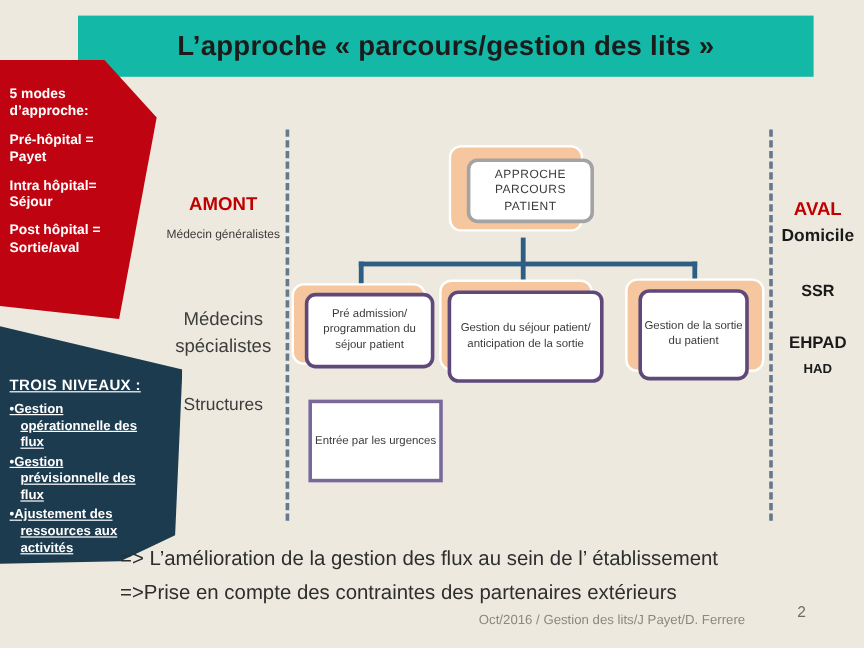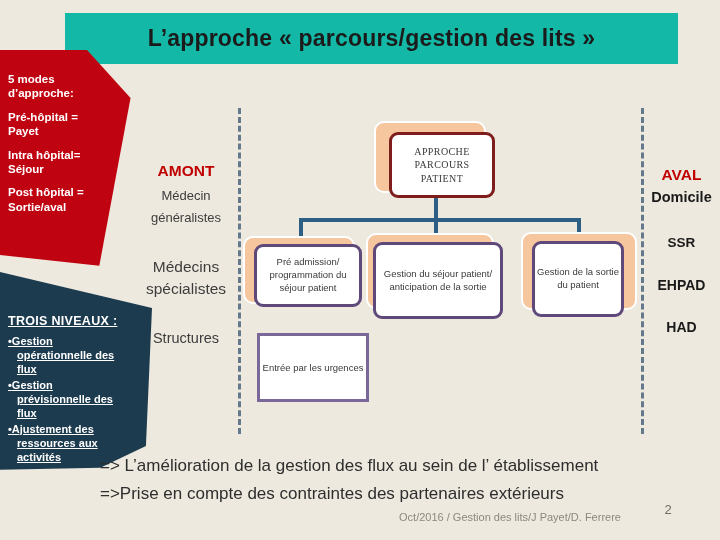--- a/index.html
+++ b/index.html
@@ -35,33 +35,33 @@
   .levels-text { position:absolute; left:8px; top:314px; width:118px; z-index:3; color:#ffffff;text-decoration:underline; }
   .levels-title { font-size:12.5px; font-weight:bold; margin:0 0 7px 0; letter-spacing:0.3px; }
   .levels-bullets { margin:0; padding:0; list-style:none; font-size:11px; font-weight:bold; line-height:1.27; }
   .levels-bullets li { margin:0 0 2px 0; padding-left:9px; text-indent:-9px; }
   .levels-bullets li::before { content:"\2022 "; }
 
   
   .upstream { position:absolute; left:133px; top:0; width:106px; height:540px; z-index:3; }
   .up-item { position:absolute; left:0; width:106px; text-align:center; color:#3d3d3d; }
   .amont { top:162px; color:#C00000; font-weight:bold; font-size:15.5px; }
-  .up-0 { top:185px; font-size:13px; line-height:22px; }
+  .up-0 { top:185px; font-size:10px; line-height:22px; }
   .up-1 { top:256px; font-size:15.5px; line-height:22px; }
   .up-2 { top:330px; font-size:14.5px; }
   .up-3 { top:377px; font-size:14.5px; }
 
   
   .downstream { position:absolute; left:643px; top:0; width:77px; height:540px; z-index:3; }
   .down-item { position:absolute; left:0; width:77px; text-align:center; color:#1a1a1a; font-weight:bold; }
   .aval { top:166px; color:#C00000; font-size:15.5px; }
   .down-0 { top:189px; font-size:14.5px; }
   .down-1 { top:235px; font-size:13.5px; }
   .down-2 { top:277px; font-size:14px; }
-  .down-3 { top:319px; font-size:14px; }
+  .down-3 { top:302px; font-size:11px; }
 
   
   .dash { position:absolute; top:108px; height:326px; width:0; border-left:3px dashed #64798C; z-index:1; }
   .dash-left { left:238px; }
   .dash-right { left:641px; }
 
   
   .conn { position:absolute; background:#2D5E84; z-index:1; }
   .conn-stem   { left:434px; top:198px; width:4px; height:46px; }
   .conn-bar    { left:299px; top:218px; width:282px; height:4px; }
@@ -73,21 +73,21 @@
     position:absolute; background:#F6C79E; border:2px solid #ffffff;
     border-radius:10px; z-index:3;
   }
   .dbox {
     position:absolute; background:#ffffff; border-radius:9px; z-index:4;
     display:flex; align-items:center; justify-content:center; text-align:center;
     color:#3a3a3a; line-height:1.35; padding:2px;
     box-sizing:border-box;
   }
   .root-shadow { left:374px; top:121px; width:108px; height:68px; }
-  .root-box { left:389px; top:132px; width:106px; height:66px; border:3px solid #7f1d1d; font-size:10px; letter-spacing:0.4px;font-family:Liberation Serif, serif; }
+  .root-box { left:389px; top:132px; width:106px; height:54px; border:3px solid #a3a3a3; font-size:10px; letter-spacing:0.4px; }
   .shadow-1 { left:243px; top:236px; width:108px; height:64px; }
   .pbox-1 { left:254px; top:244px; width:108px; height:63px; border:3px solid #5F497A; font-size:9.5px; }
   .shadow-2 { left:366px; top:233px; width:124px; height:72px; }
   .pbox-2 { left:373px; top:242px; width:130px; height:77px; border:3px solid #5F497A; font-size:9.5px; }
   .shadow-3 { left:521px; top:232px; width:112px; height:74px; }
   .pbox-3 { left:532px; top:241px; width:92px; height:76px; border:3px solid #5F497A; font-size:9.5px; }
   .ebox {
     position:absolute; left:257px; top:333px; width:112px; height:69px;
     background:#ffffff; border:3.5px solid #7A6899; z-index:4;
     display:flex; align-items:center; justify-content:center; text-align:center;

